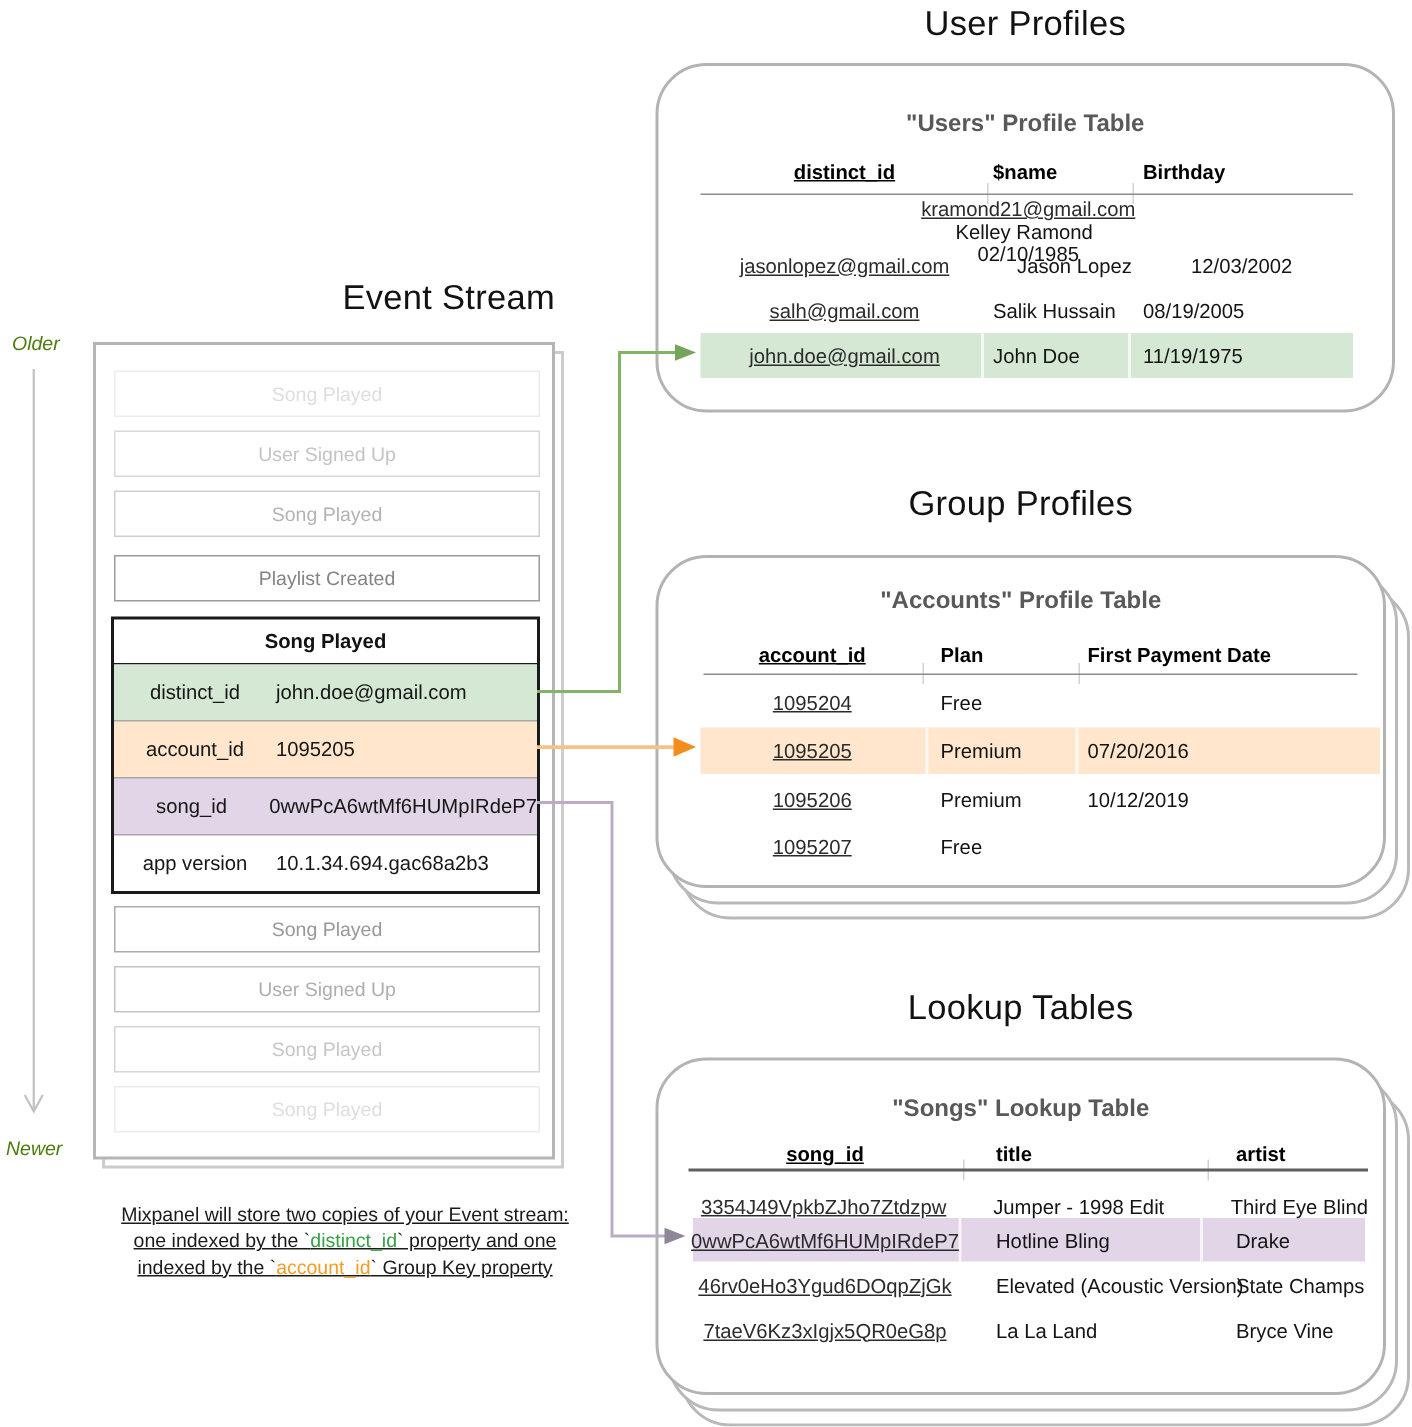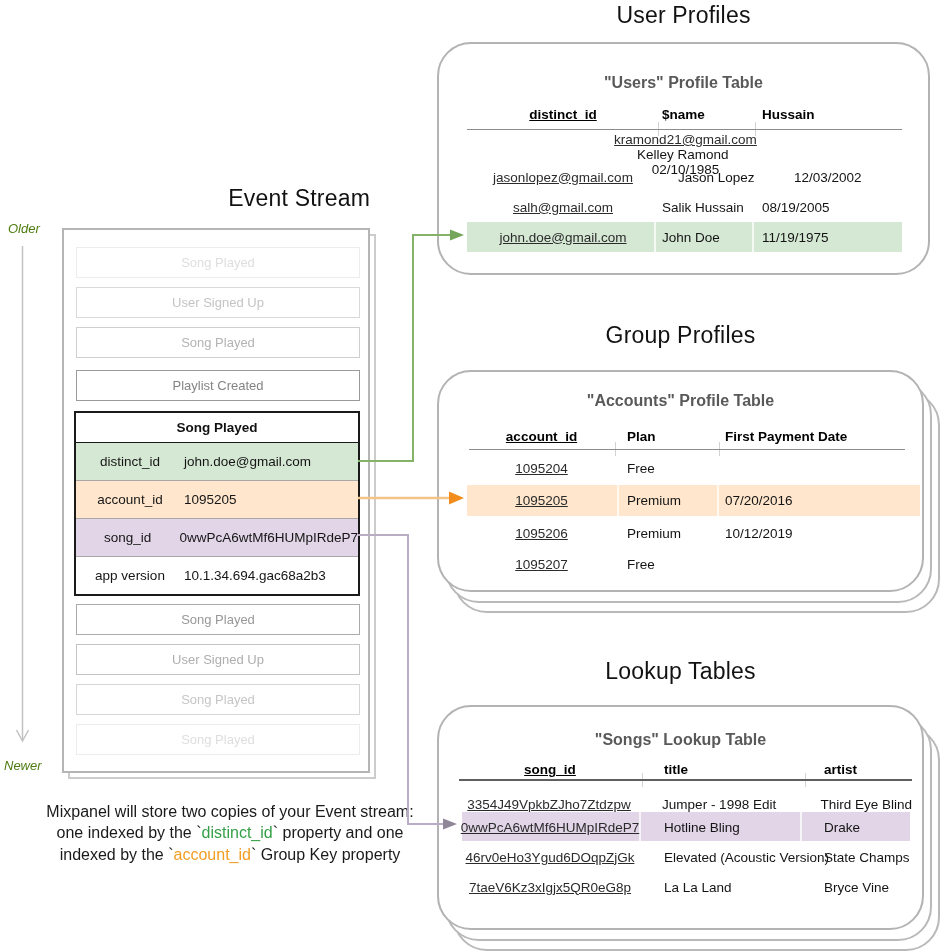--- a/index.html
+++ b/index.html
@@ -29,21 +29,21 @@
   .evt-card-header{height:29px;line-height:29px;text-align:center;font-weight:bold;font-size:13.5px;color:#111;border-bottom:1px solid #1a1a1a;}
   .evt-field{height:37px;display:flex;align-items:center;font-size:13.5px;color:#161616;}
   .evt-field + .evt-field{border-top:1px solid #a8a8a8;}
   .evt-field .k{width:108px;text-align:center;}
   .evt-field .v{flex:1;}
   .bg-green{background:#d5e8d4;}
   .bg-orange{background:#ffe6cc;}
   .bg-purple{background:#e1d5e7;}
   .bg-white{background:#ffffff;}
   
-  .caption{position:absolute;left:10px;top:801px;width:440px;text-align:center;font-size:16px;line-height:1.33;color:#1a1a1a;}
+  .caption{position:absolute;left:10px;top:801px;width:440px;text-align:center;font-size:13px;line-height:1.33;color:#1a1a1a;text-decoration:underline;}
   .code-green{color:#35a047;}
   .code-orange{color:#f29d23;}
   
   .card{position:absolute;background:#fff;border:2px solid #b3b3b3;border-radius:34px;box-sizing:border-box;}
   .card-stack{position:absolute;background:#fff;border:2px solid #b9b9b9;border-radius:34px;box-sizing:border-box;}
   .card-title{position:absolute;left:0;width:100%;text-align:center;font-weight:bold;font-size:16px;color:#595959;}
   .thead{position:absolute;display:flex;font-weight:bold;font-size:13.5px;color:#000;align-items:flex-end;}
   .trow{position:absolute;display:flex;font-size:13.5px;color:#141414;align-items:center;}
   .cell{white-space:nowrap;}
   .id{text-decoration:underline;color:#2b2b2b;}
@@ -130,21 +130,21 @@
 </div>
 
 <div class="sec-title" style="left:437px;top:2px;width:493px;">User Profiles</div>
 
 <div class="card" style="left:437px;top:42px;width:493px;height:233px;">
   <div class="card-title" style="top:30px;">"Users" Profile Table</div>
 
   <div class="thead" style="left:28px;top:58px;width:437px;height:20px;">
     <div class="cell u-c1 id" style="font-weight:bold;color:#000;">distinct_id</div>
     <div class="cell u-c2">$name</div>
-    <div class="cell u-c3">Hussain</div>
+    <div class="cell u-c3">Birthday</div>
   </div>
   <div class="tick" style="left:219px;top:78px;"></div>
   <div class="tick" style="left:316px;top:78px;"></div>
   <div class="rule" style="left:28px;top:85px;width:435px;"></div>
 
   <div class="hl bg-green" style="left:28px;top:178px;width:435px;height:30px;">
     <div class="gap" style="left:187px;"></div>
     <div class="gap" style="left:285px;"></div>
   </div>
 

